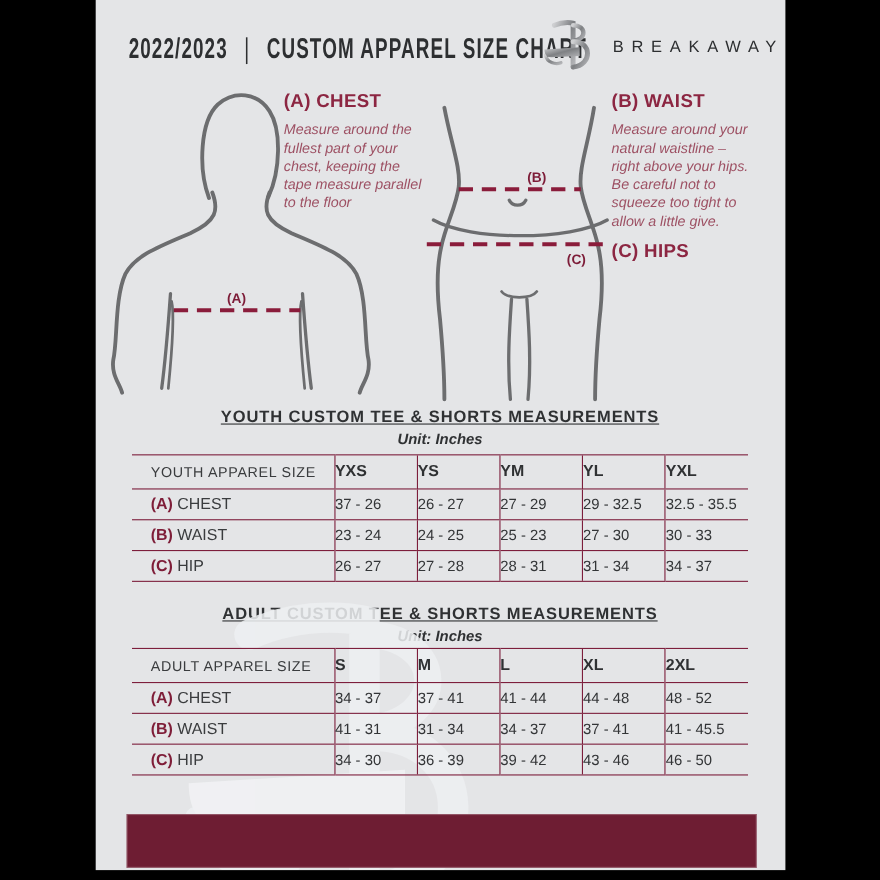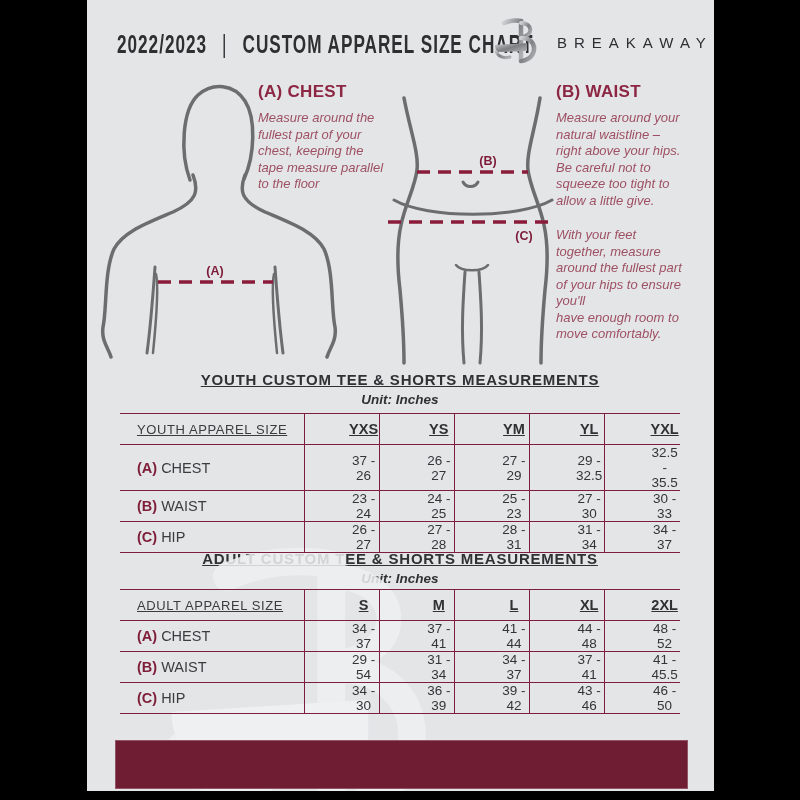--- a/index.html
+++ b/index.html
@@ -32,23 +32,23 @@
   .tbl-title { position:absolute; left:33px; width:560px; text-align:center;
     font-size:15px; font-weight:700; color:#2f3133; letter-spacing:.8px;text-decoration:underline; }
   .tbl-unit  { position:absolute; left:33px; width:560px; text-align:center;
     font-size:13.5px; font-style:italic; font-weight:700; color:#2f3133; }
   .y-title { top:371px; } .y-unit { top:392px; }
   .a-title { top:550px; } .a-unit { top:571px; }
 
   table { position:absolute; left:33px; width:560px; border-collapse:collapse;
     table-layout:fixed; z-index:2; background:transparent; }
   .y-table { top:413px; } .a-table { top:589px; }
-  td { border-top:1.5px solid #7d1e3c; text-align:center; vertical-align:middle;
-    font-size:13.5px; color:#333537; height:28px;padding-left:44px; }
-  tr:first-child td { height:31px;text-decoration:underline; }
+  td { border-top:1.5px solid #7d1e3c; text-align:left; vertical-align:middle;
+    font-size:13.5px; color:#333537; height:28px; }
+  tr:first-child td { height:31px; }
   tr:last-child td { border-bottom:1.5px solid #7d1e3c;margin-top:30px; }
   td + td { border-left:1.5px solid #7d1e3c; }
   td.lbl { text-align:left; padding-left:17px; }
   .hdr-lbl { font-size:13px; letter-spacing:.6px; color:#3a3c3e; }
   .size-h { font-weight:700; font-size:14.5px; color:#2f3133; }
   .row-lbl { font-size:14.5px; color:#3a3c3e; }
   .pfx { font-weight:700; color:#7e1d38; margin-right:4px; }
 
   .watermark { position:absolute; left:72px; top:540px; z-index:1; opacity:.85; }
 
@@ -129,27 +129,21 @@
   <div class="guide guide-b">
     <h3>(B) WAIST</h3>
     <p>Measure around your
 natural waistline –
 right above your hips.
 Be careful not to
 squeeze too tight to
 allow a little give.</p>
   </div>
   <div class="guide guide-c">
-    <p>With your feet
-together, measure
-around the fullest part
-of your hips to ensure
-you'll
-have enough room to
-move comfortably.</p>
+    <h3>(C) HIPS</h3>
   </div>
 
   <div class="watermark">
     <svg width="320" height="295" viewBox="0 0 52 48">
       <g fill="none" stroke="#eef0f2" stroke-linecap="round">
         <path d="M 11,6 C 20,2 28,4 28,4 L 28,44" stroke-width="4.5"></path>
         <path d="M 28,6 C 40,6 41,19 28,20" stroke-width="4"></path>
         <path d="M 28,21 C 45,20 46,42 28,44" stroke-width="4.5"></path>
         <path d="M 3,33 C 4,40 12,42 17,40" stroke-width="3"></path>
         <path d="M 13,46 L 38,46" stroke-width="3"></path>
@@ -228,21 +222,21 @@
     <tr>
       <td class="lbl row-lbl"><span class="pfx">(A)</span><span>CHEST</span></td>
       <td>34 - 37</td>
       <td>37 - 41</td>
       <td>41 - 44</td>
       <td>44 - 48</td>
       <td>48 - 52</td>
     </tr>
     <tr>
       <td class="lbl row-lbl"><span class="pfx">(B)</span><span>WAIST</span></td>
-      <td>29 - 54</td>
+      <td>41 - 31</td>
       <td>31 - 34</td>
       <td>34 - 37</td>
       <td>37 - 41</td>
       <td>41 - 45.5</td>
     </tr>
     <tr>
       <td class="lbl row-lbl"><span class="pfx">(C)</span><span>HIP</span></td>
       <td>34 - 30</td>
       <td>36 - 39</td>
       <td>39 - 42</td>

